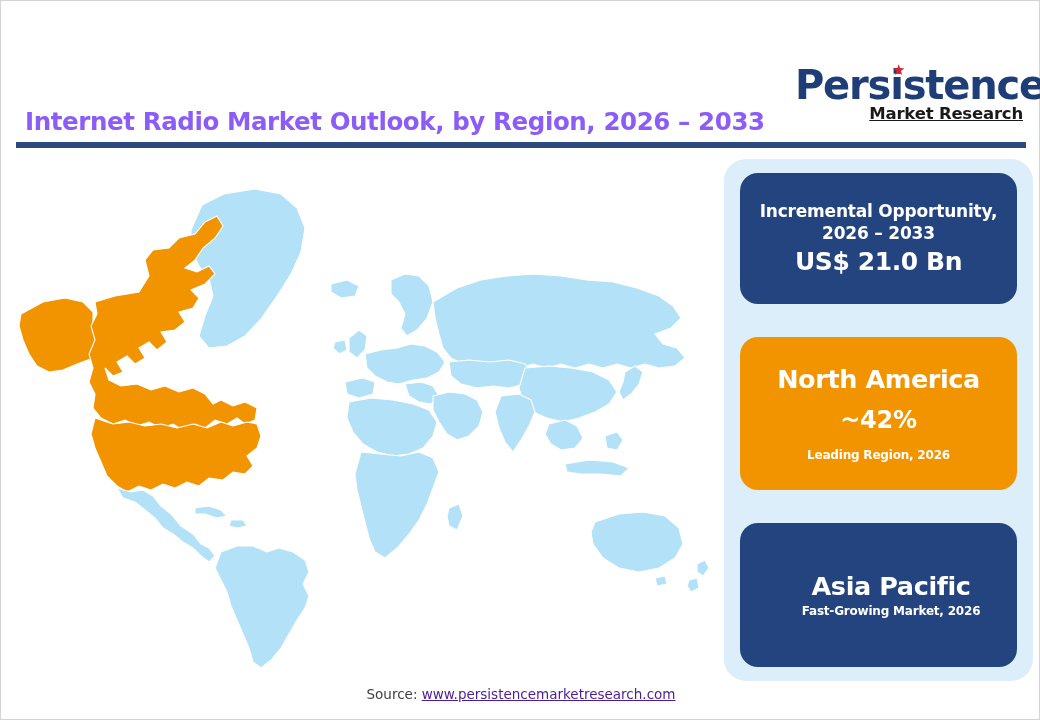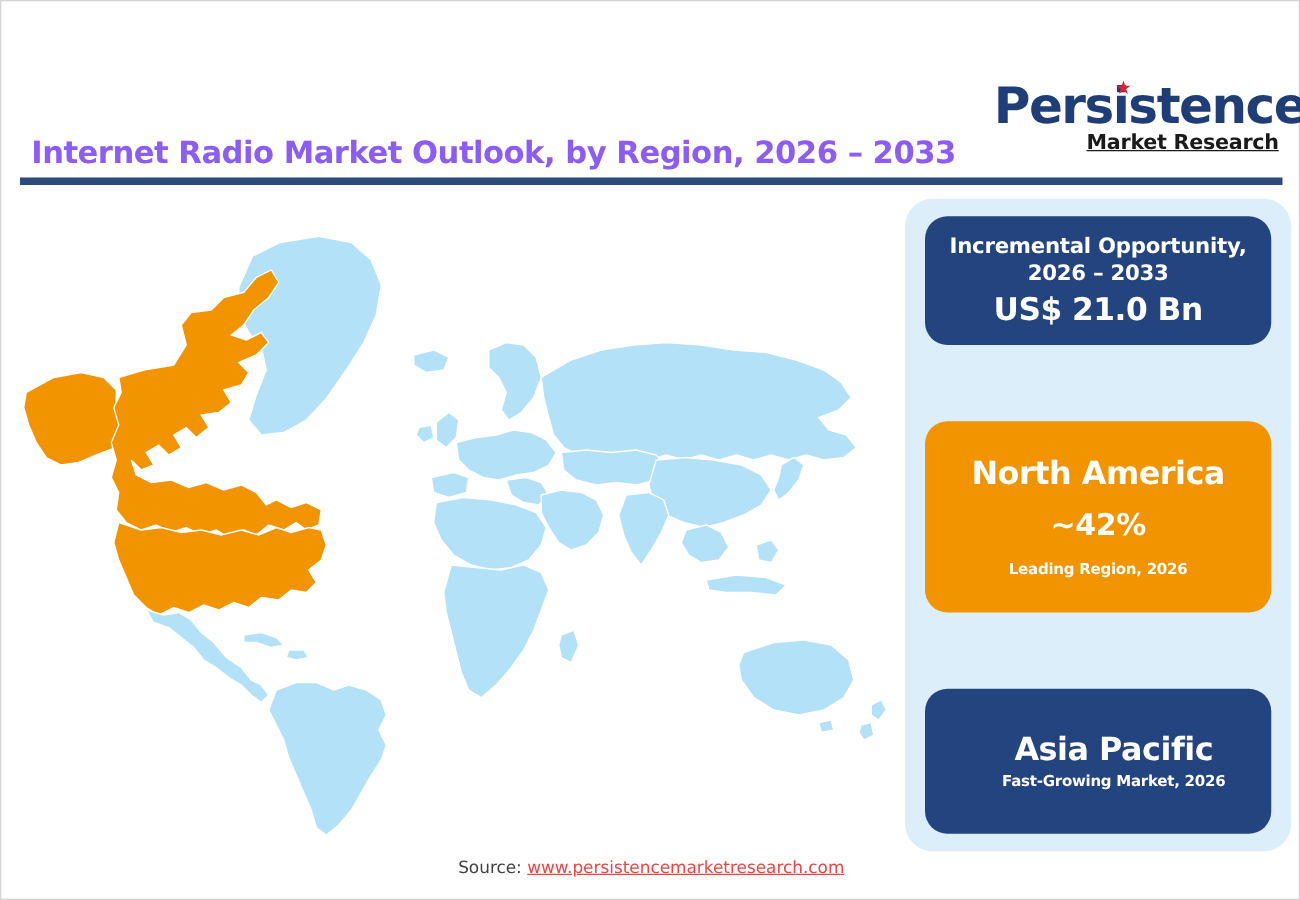--- a/index.html
+++ b/index.html
@@ -102,23 +102,23 @@
     color: #ffffff;
     text-align: center;
     display: flex;
     flex-direction: column;
     align-items: center;
     justify-content: center;
     padding: 8px 12px;
   }
   .card-navy   { background: #23447E; }
   .card-orange { background: #F29400; gap: 11px; }
-  #card-incremental { height: 103px; }
+  #card-incremental { height: 131px; }
   #card-leading     { height: 153px; }
-  #card-fastest     { height: 116px; padding-left: 37px; }
+  #card-fastest     { height: 144px; padding-left: 37px; }
 
   .c-small {
     font-family: "DejaVu Sans", sans-serif;
     font-weight: bold;
     font-size: 17px;
     line-height: 1.3;
     letter-spacing: -0.2px;
   }
   .c-big {
     font-family: "DejaVu Sans", sans-serif;
@@ -155,21 +155,21 @@
   #source {
     position: absolute;
     left: 0; top: 685px;
     width: 1040px;
     text-align: center;
     font-family: "DejaVu Sans", sans-serif;
     font-size: 13.5px;
     color: #404040;
   }
   #source-link {
-    color: #ef4444;
+    color: #4c1d95;
     text-decoration: underline;
   }
 </style>
 </head>
 <body>
 
 <div id="frame">
 
   <div id="logo">
     <span id="logo-word">

